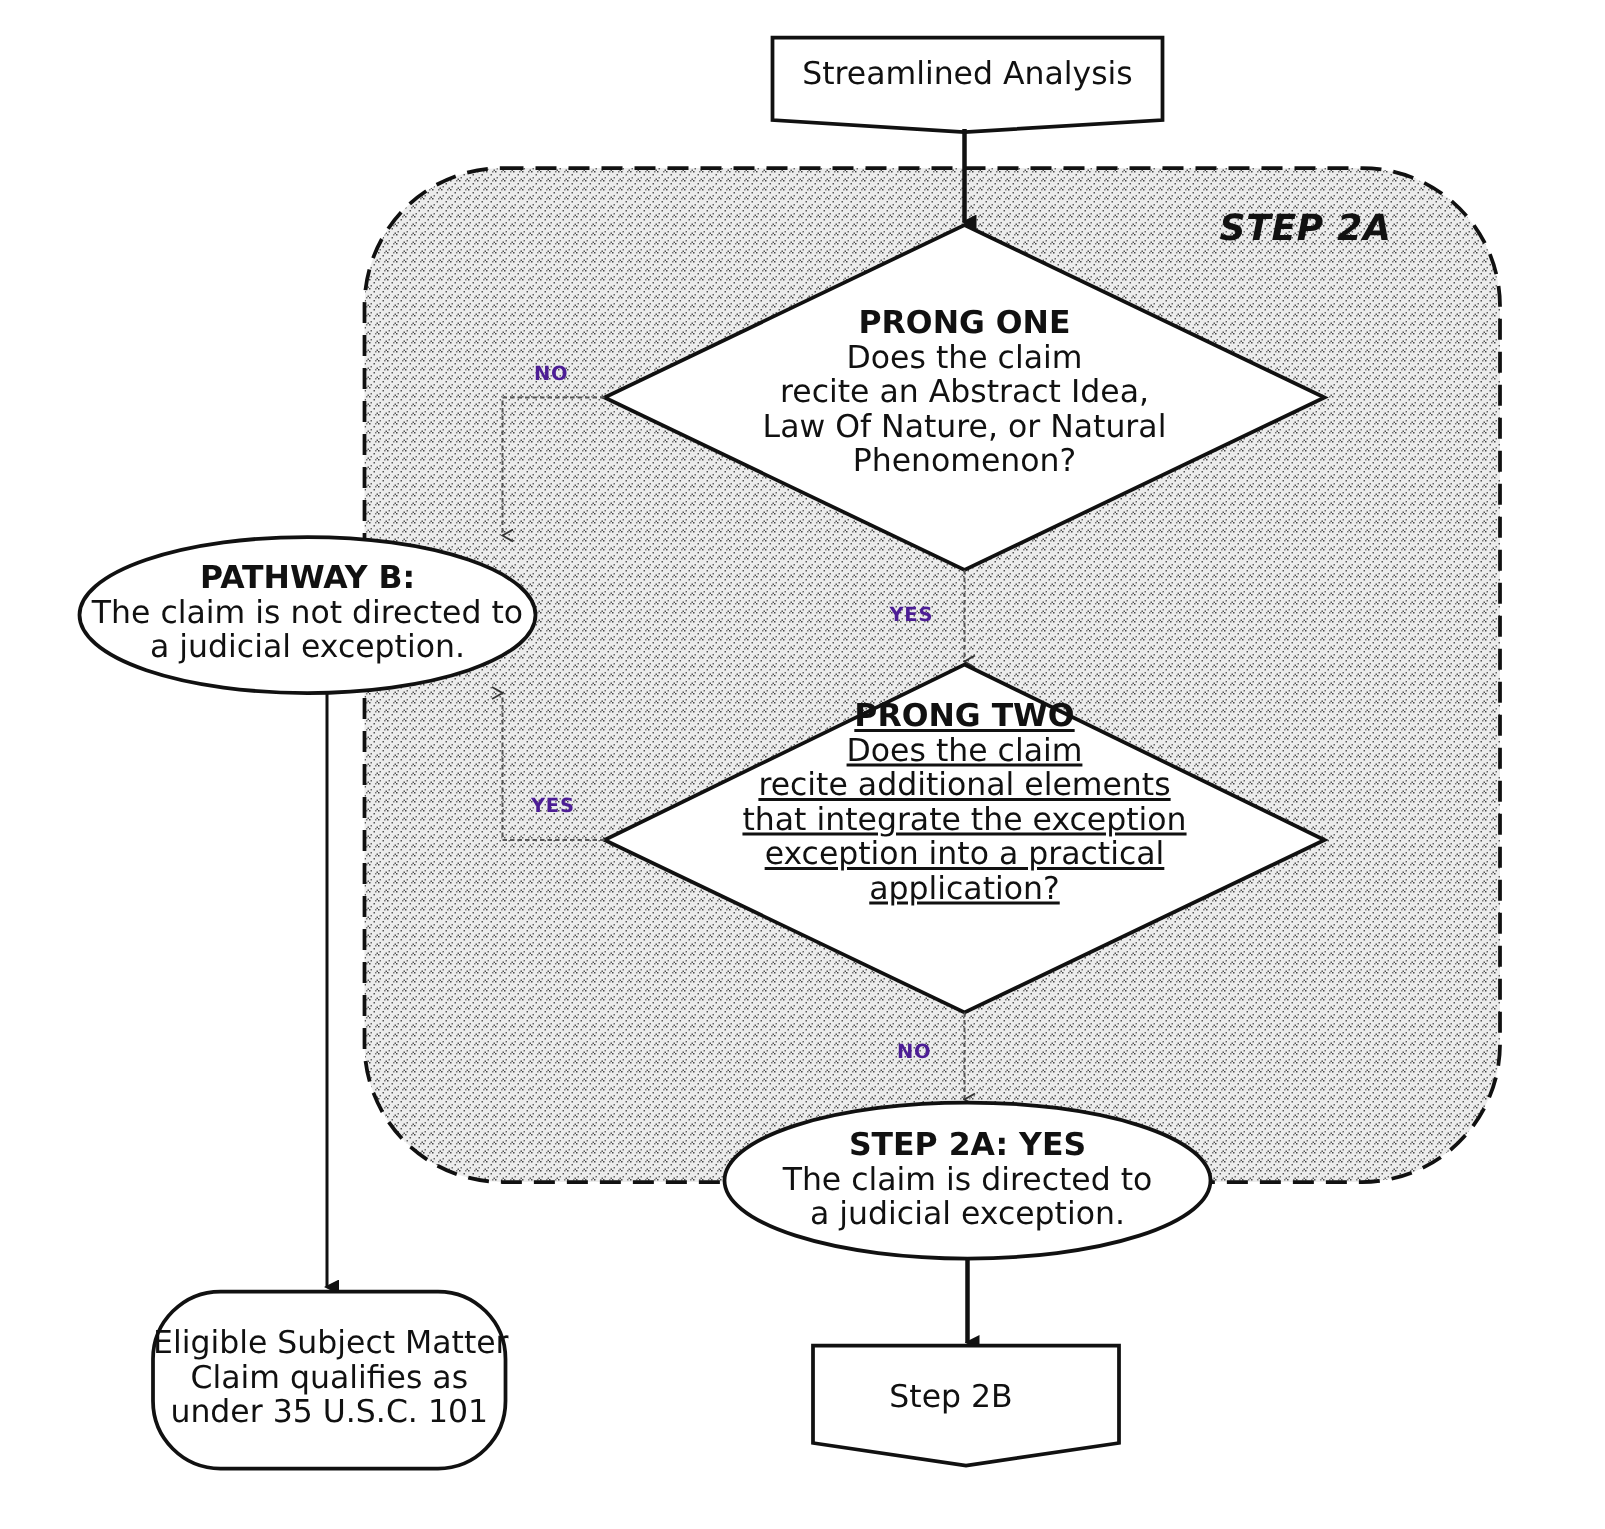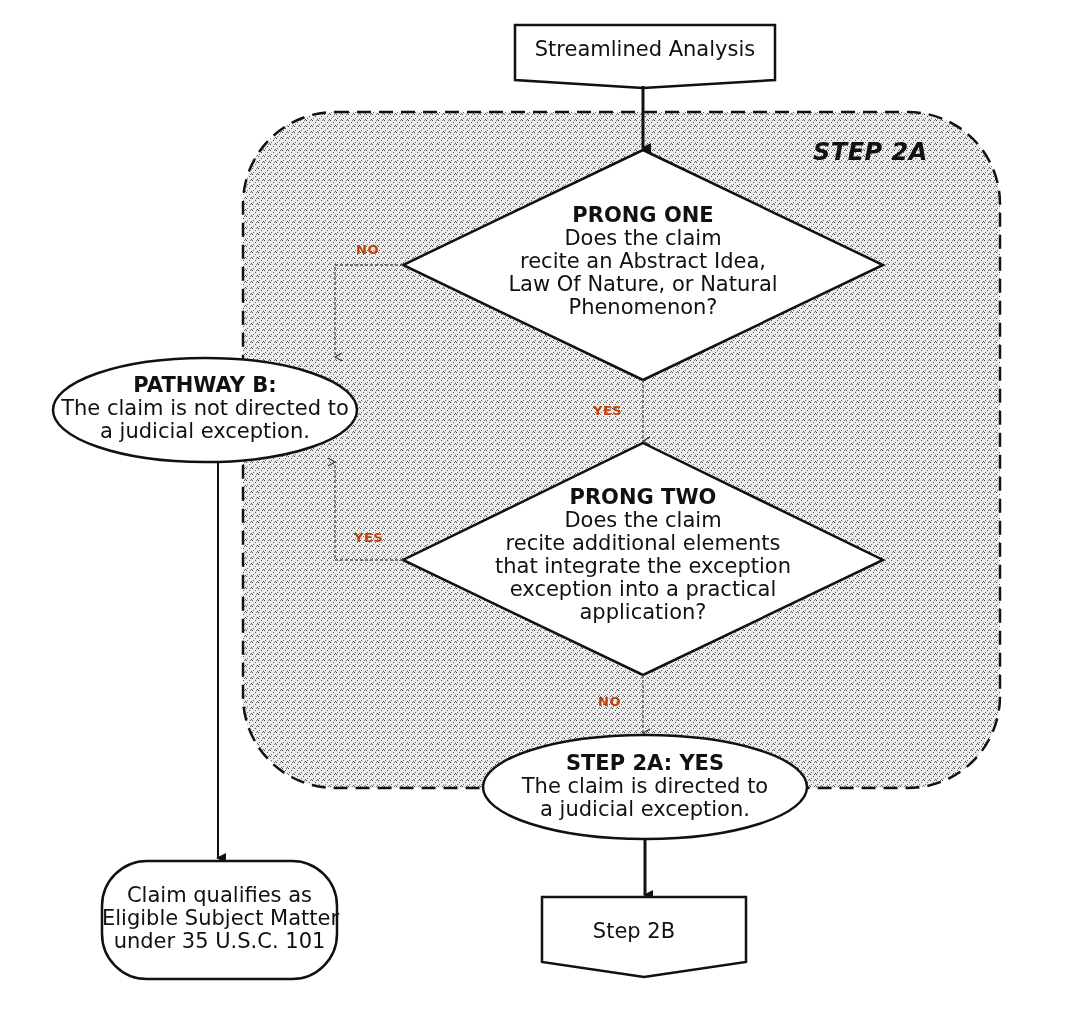--- a/index.html
+++ b/index.html
@@ -1,21 +1,21 @@
 <!DOCTYPE html>
 <html><head>
 <meta charset="utf-8">
 <style>
   html, body { margin: 0; padding: 0; background: #ffffff; }
   body { width: 1070px; height: 1019px; position: relative; overflow: hidden; font-family: "DejaVu Sans", sans-serif; }
   svg { position: absolute; left: 0; top: 0; }
   .lbl { position: absolute; text-align: center; color: #111; font-size: 21px; line-height: 23px; white-space: nowrap; }
   .lbl .t { font-weight: bold; display: block; }
   .lbl .b { display: block; }
-  .edge { position: absolute; font-size: 13px; color: #c2410c; font-weight: bold; letter-spacing: 0.5px; }
+  .edge { position: absolute; font-size: 13px; color: #4c1d95; font-weight: bold; letter-spacing: 0.5px; }
   .step2a-title { position: absolute; font-style: italic; font-weight: bold; font-size: 24px; color: #111; letter-spacing: 0.5px; }
 </style>
 </head>
 <body>
 
 <svg width="1070" height="1019" viewBox="0 0 1070 1019">
   <defs>
     <pattern id="speckle" width="6" height="6" patternUnits="userSpaceOnUse">
       <rect width="6" height="6" fill="#ececec"></rect>
       <rect x="0" y="0" width="1" height="1" fill="#444"></rect>
@@ -70,21 +70,21 @@
 </div>
 
 <div class="lbl" style="left:483px; top:204px; width:320px;">
   <span class="t">PRONG ONE</span>
   <span class="b">Does the claim</span>
   <span class="b">recite an Abstract Idea,</span>
   <span class="b">Law Of Nature, or Natural</span>
   <span class="b">Phenomenon?</span>
 </div>
 
-<div class="lbl" style="left:483px; top:486px; width:320px;">
+<div class="lbl" style="left:483px; top:466px; width:320px;text-decoration:underline;">
   <span class="t">PRONG TWO</span>
   <span class="b">Does the claim</span>
   <span class="b">recite additional elements</span>
   <span class="b">that integrate the exception</span>
   <span class="b">exception into a practical</span>
   <span class="b">application?</span>
 </div>
 
 <div class="lbl" style="left:55px; top:374px; width:300px;">
   <span class="t">PATHWAY B:</span>
@@ -92,22 +92,22 @@
   <span class="b">a judicial exception.</span>
 </div>
 
 <div class="lbl" style="left:495px; top:752px; width:300px;text-align:center;">
   <span class="t">STEP 2A: YES</span>
   <span class="b">The claim is directed to</span>
   <span class="b">a judicial exception.</span>
 </div>
 
 <div class="lbl" style="left:102px; top:884px; width:235px;">
+  <span class="b">Eligible Subject Matter</span>
   <span class="b">Claim qualifies as</span>
-  <span class="b">Eligible Subject Matter</span>
   <span class="b">under 35 U.S.C. 101</span>
 </div>
 
 <div class="lbl" style="left:542px; top:920px; width:184px;">
   <span class="b">Step 2B</span>
 </div>
 
 <div class="edge" style="left:356px; top:242px;">NO</div>
 <div class="edge" style="left:593px; top:403px;">YES</div>
 <div class="edge" style="left:354px; top:530px;">YES</div>

